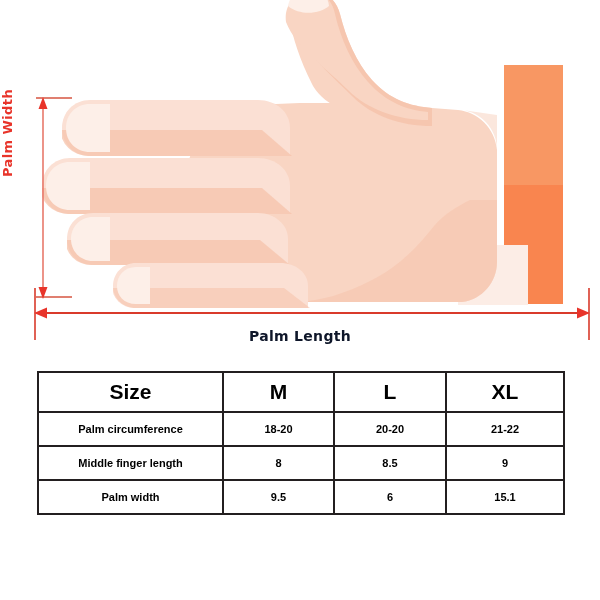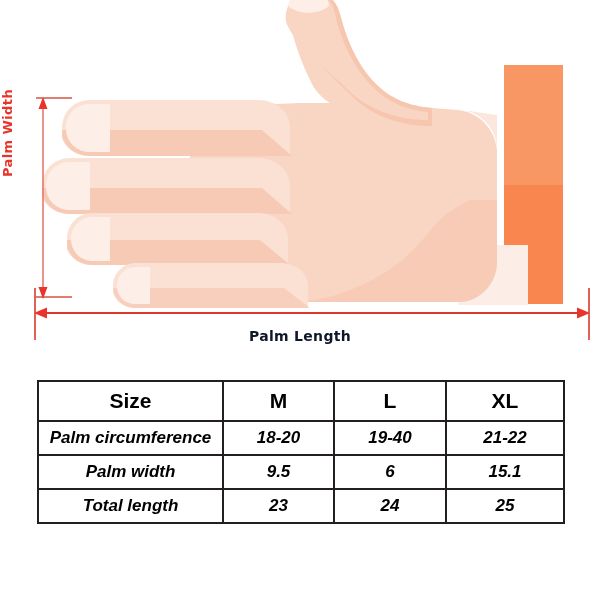--- a/index.html
+++ b/index.html
@@ -54,21 +54,21 @@
     width: 600px;
     text-align: center;
     font-size: 14px;
     letter-spacing: 0.3px;
   }
 
   
   #size-table-wrap {
     position: absolute;
     left: 37px;
-    top: 380px;
+    top: 371px;
     width: 526px;
   }
   table.size-table {
     border-collapse: collapse;
     width: 526px;
     table-layout: fixed;
     background: #ffffff;
   }
   table.size-table td, table.size-table th {
     border: 2px solid #231f20;
@@ -78,23 +78,22 @@
     color: #000000;
     padding: 0;
   }
   table.size-table thead th {
     height: 38px;
     font-size: 21px;
     font-weight: bold;
   }
   table.size-table tbody td {
     height: 32px;
-    font-size: 17px;
+    font-size: 11px;
     font-weight: bold;
-    font-style: italic;
   }
   col.c-label { width: 185px; }
   col.c-m     { width: 111px; }
   col.c-l     { width: 112px; }
   col.c-xl    { width: 118px; }
 </style>
 </head>
 <body>
 
 <div id="root">
@@ -260,32 +259,32 @@
           <th>Size</th>
           <th>M</th>
           <th>L</th>
           <th>XL</th>
         </tr>
       </thead>
       <tbody>
         <tr>
           <td>Palm circumference</td>
           <td>18-20</td>
-          <td>19-40</td>
+          <td>20-20</td>
           <td>21-22</td>
+        </tr>
+        <tr>
+          <td>Middle finger length</td>
+          <td>8</td>
+          <td>8.5</td>
+          <td>9</td>
         </tr>
         <tr>
           <td>Palm width</td>
           <td>9.5</td>
           <td>6</td>
           <td>15.1</td>
         </tr>
-        <tr>
-          <td>Total length</td>
-          <td>23</td>
-          <td>24</td>
-          <td>25</td>
-        </tr>
       </tbody>
     </table>
   </div>
 
 </div>
 
 </body></html>

